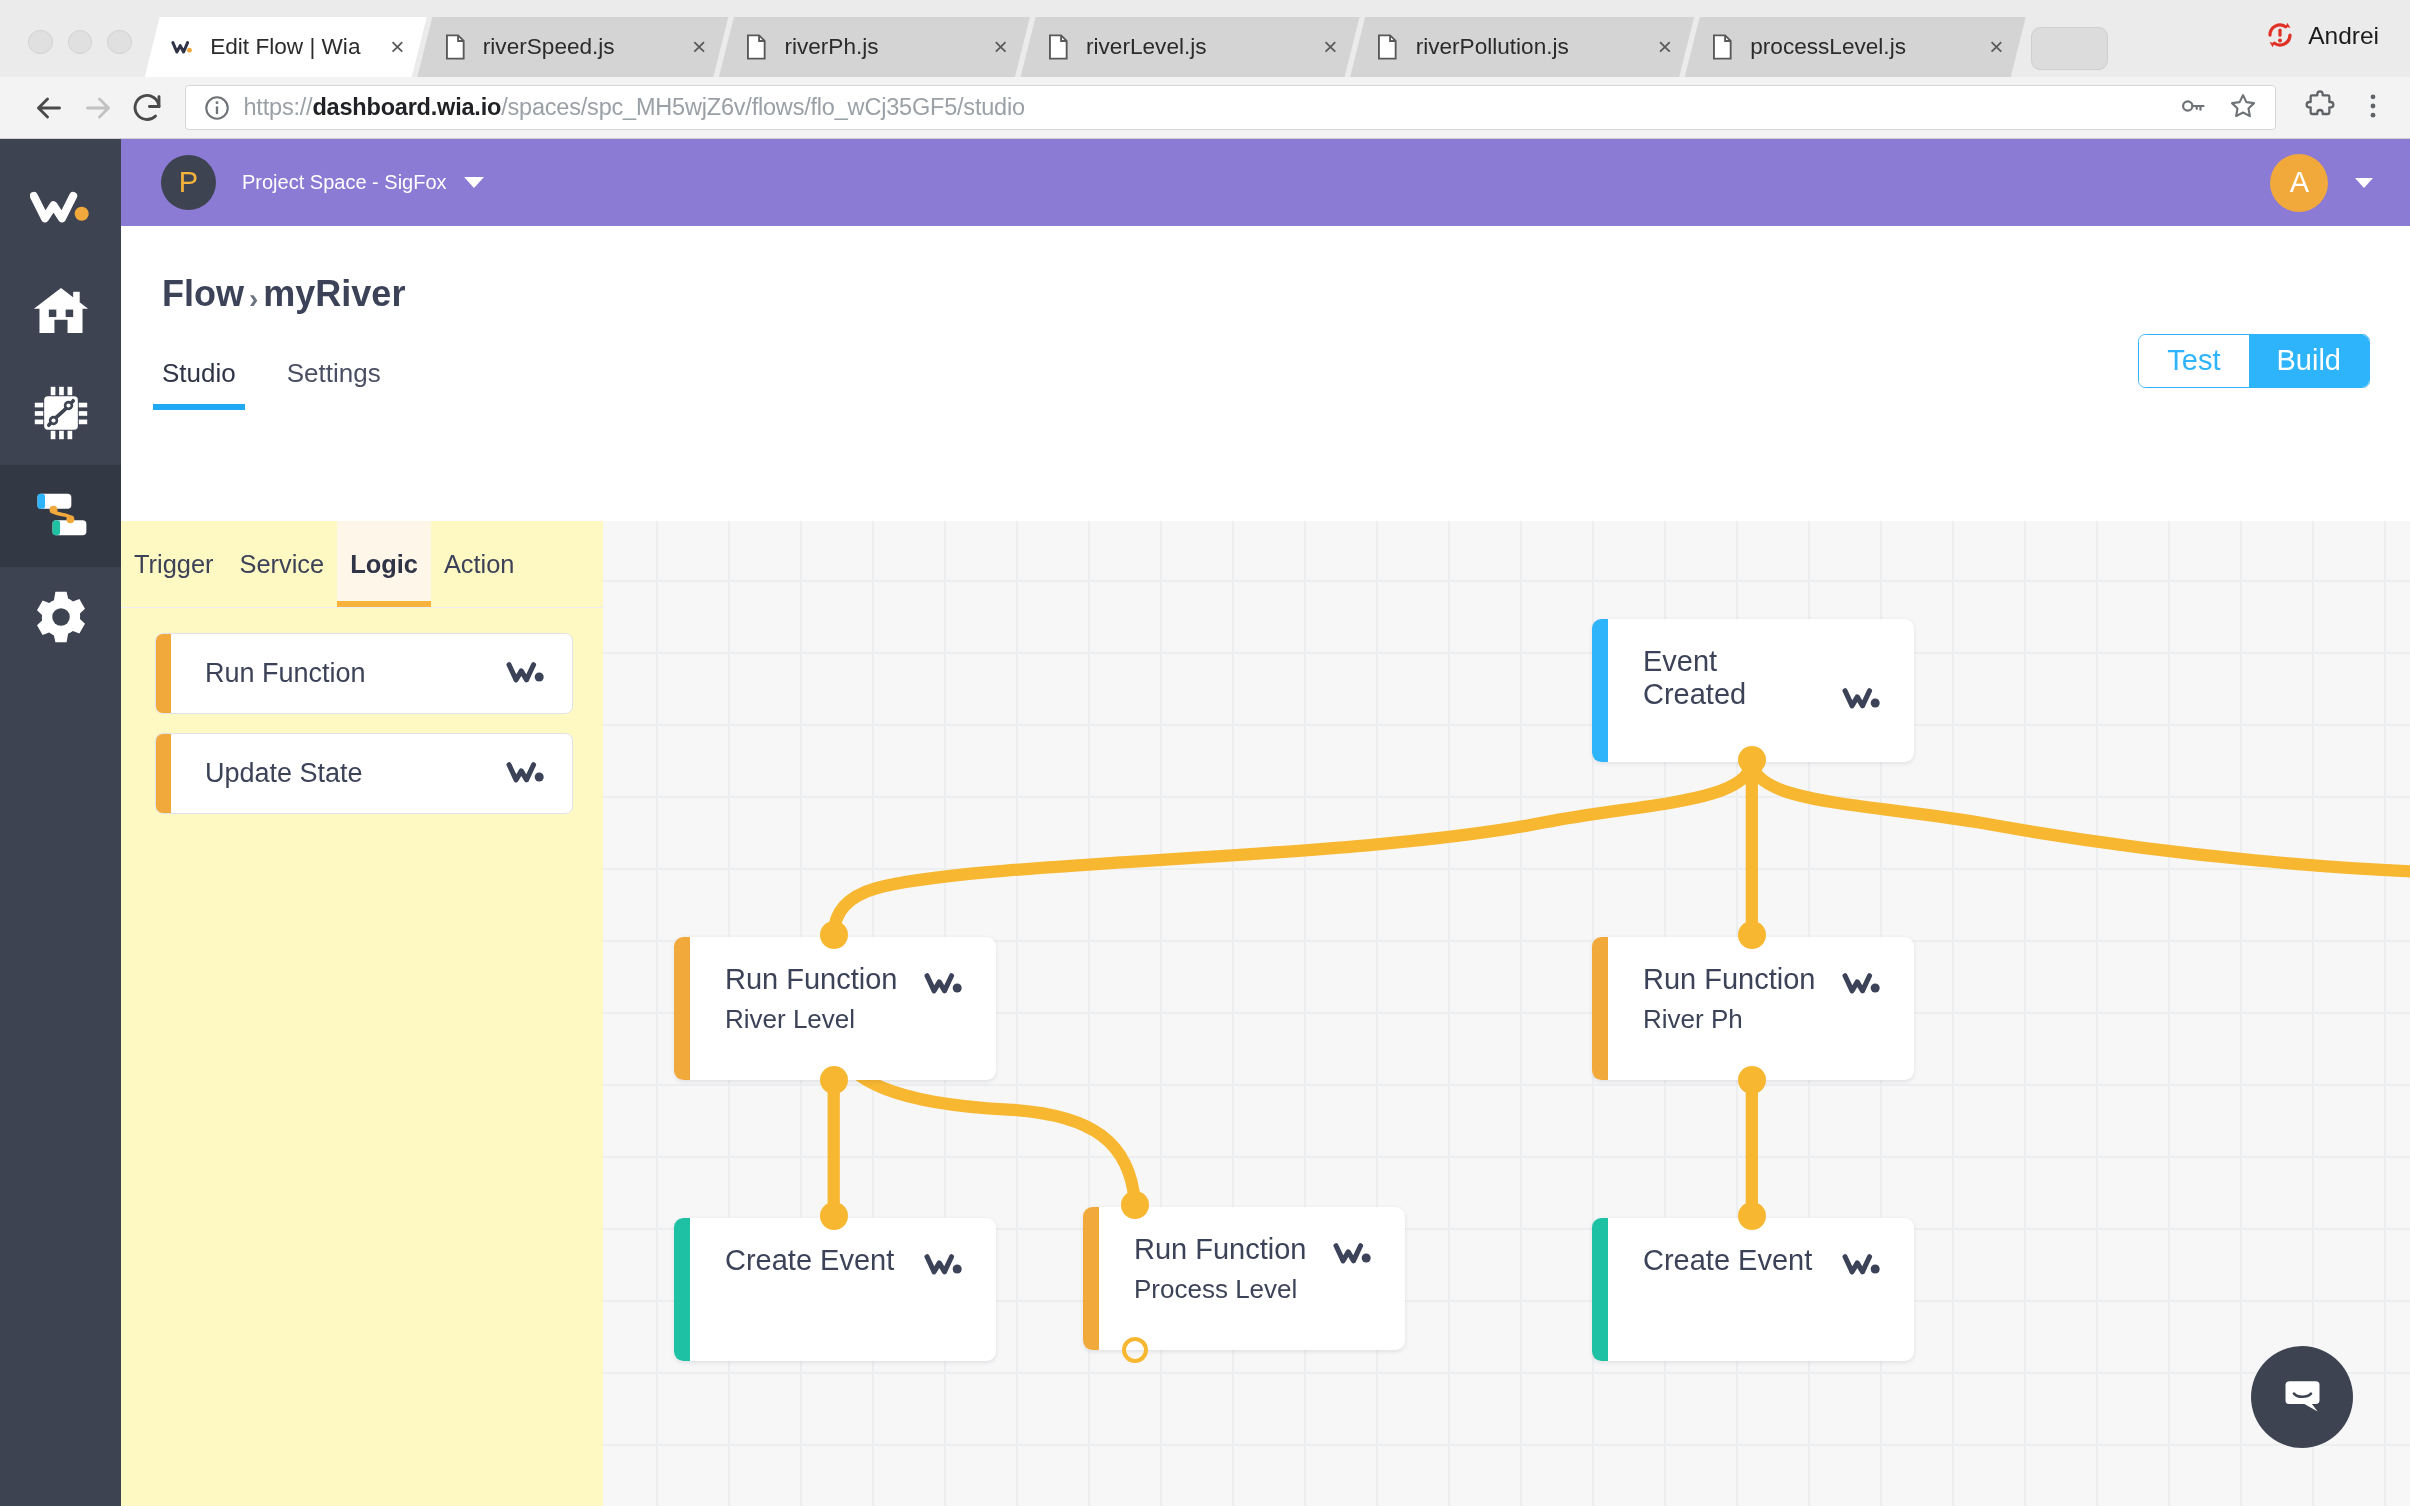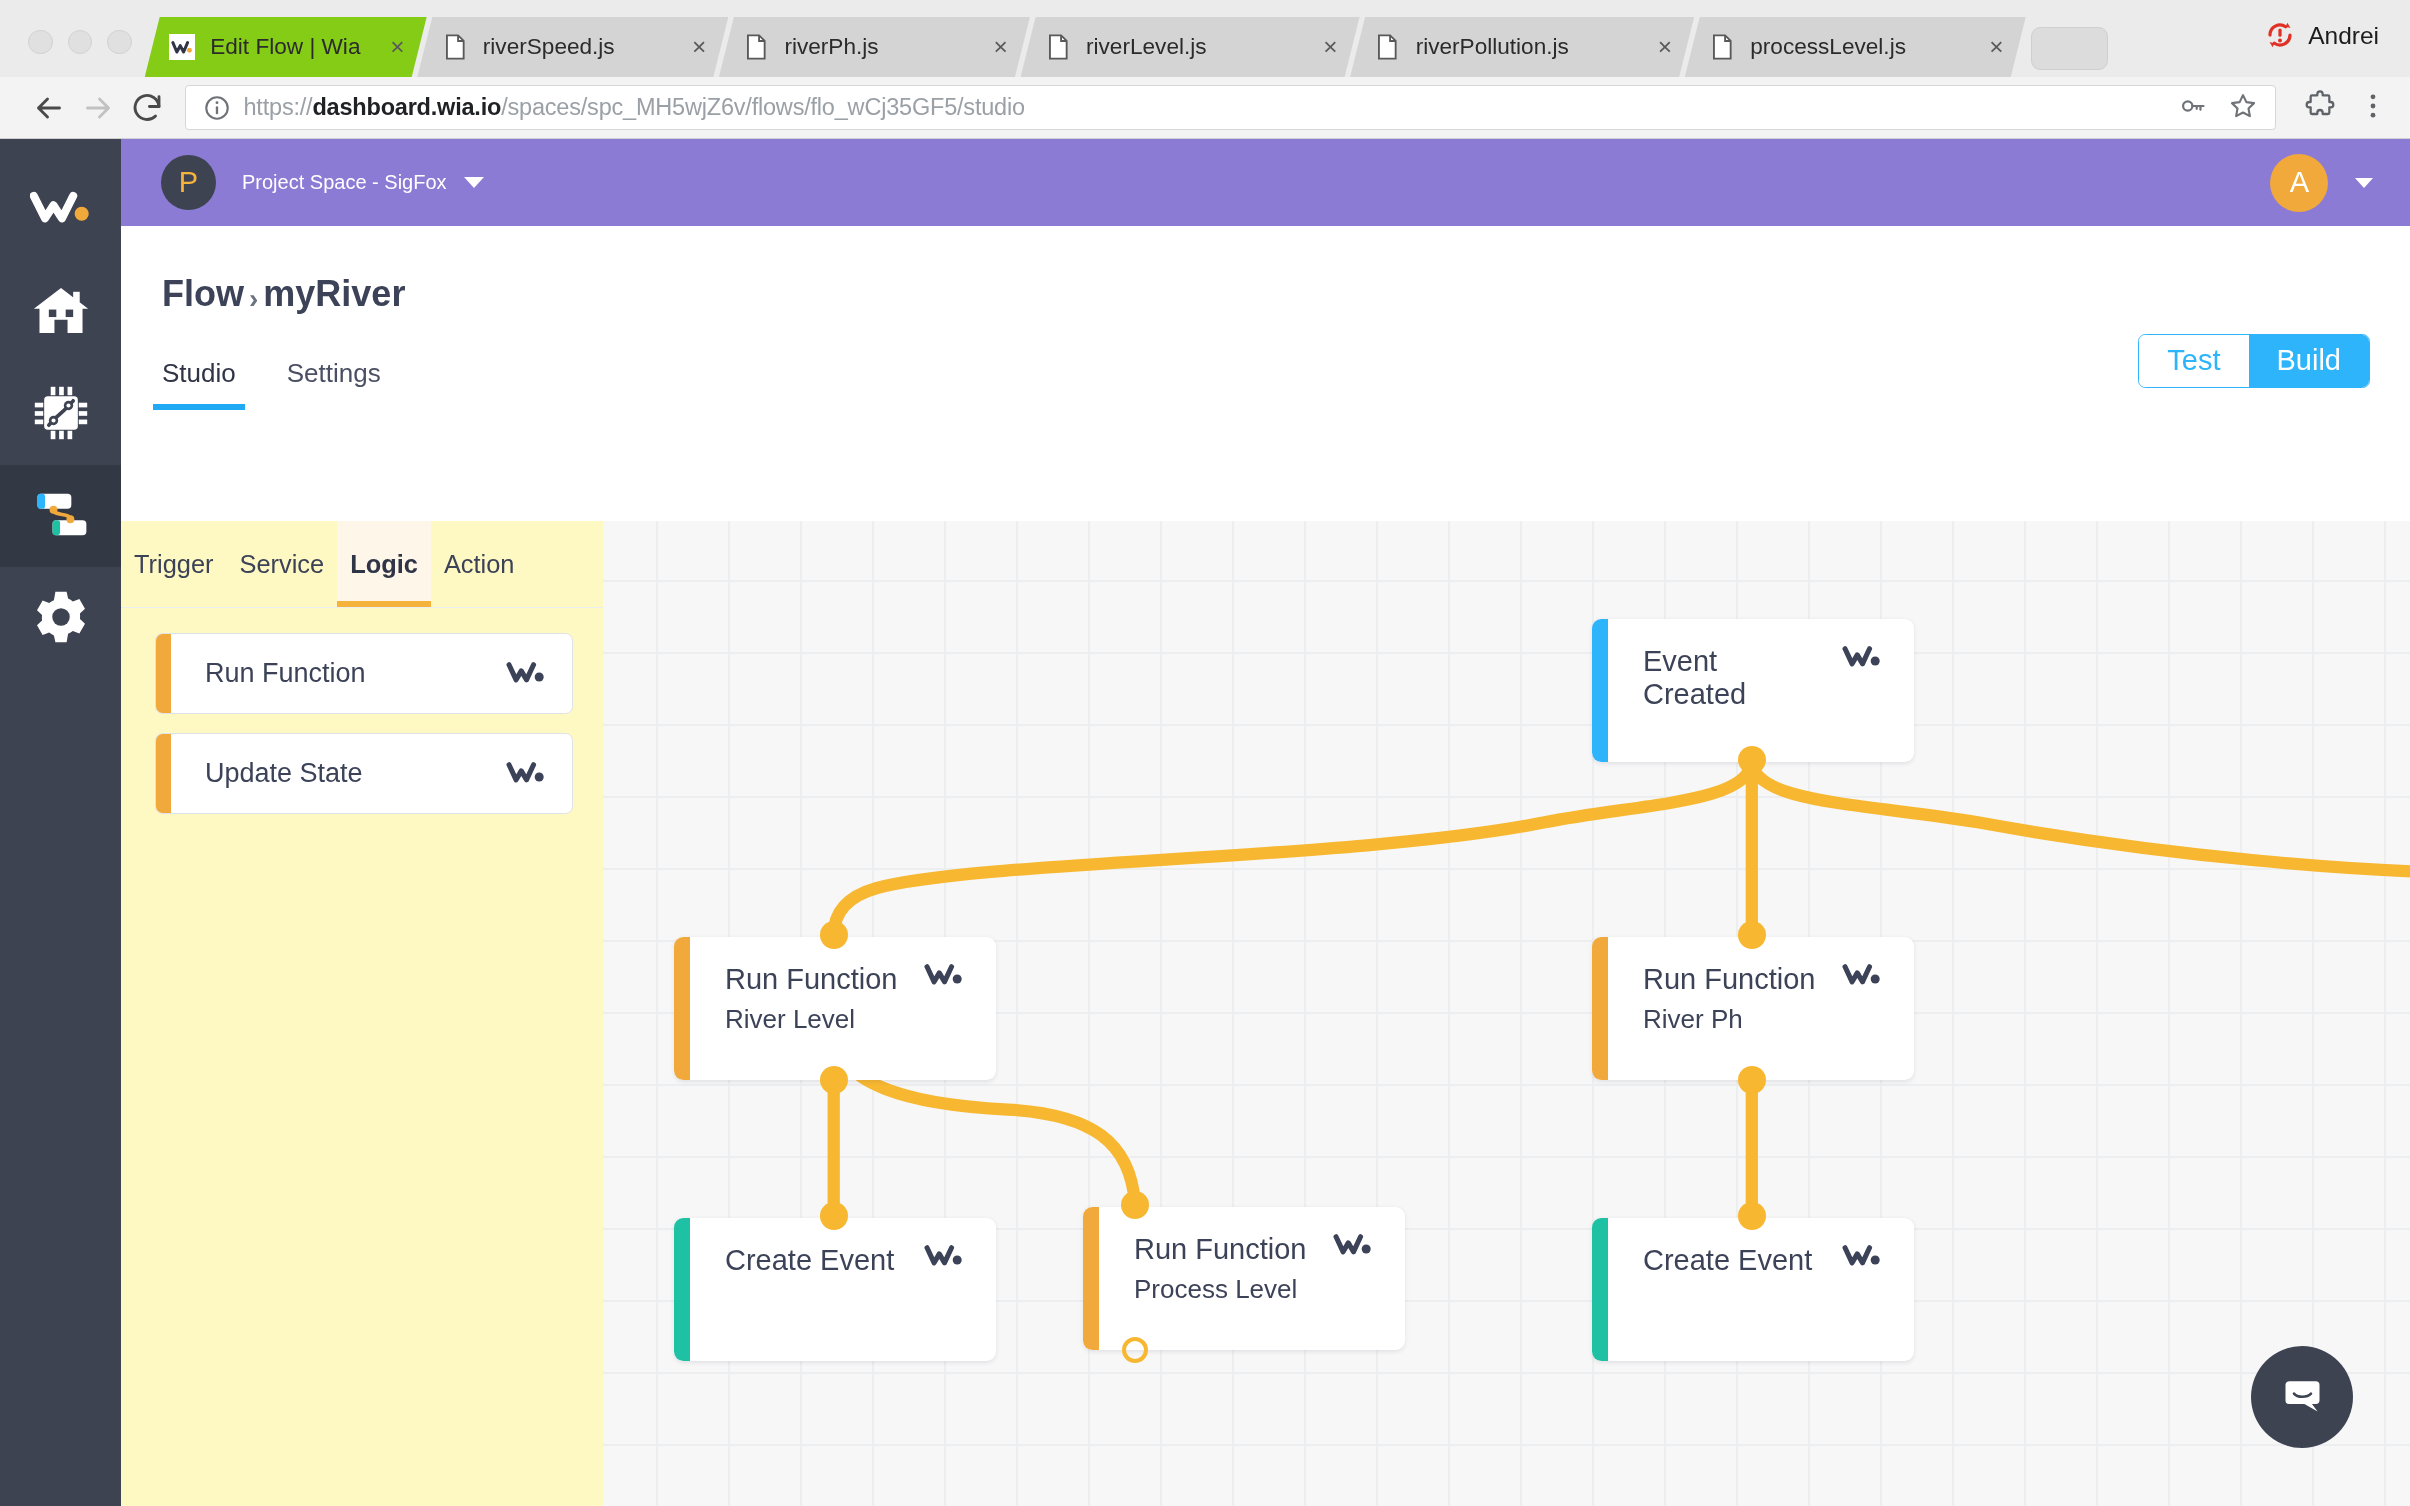--- a/index.html
+++ b/index.html
@@ -35,21 +35,21 @@
     height: 60px;
     display: flex; align-items: center;
     padding: 0 17px 0 24.5px;
     background: #d4d4d4;
     border-top-left-radius: 0; border-top-right-radius: 0;
     min-width: 188px;
     -webkit-clip-path: polygon(15px 0, 100% 0, calc(100% - 15px) 100%, 0 100%);
     clip-path: polygon(15px 0, 100% 0, calc(100% - 15px) 100%, 0 100%);
     margin-left: -9.4px;
   }
-  .tab.active { background: #84cc16; z-index: 5; }
+  .tab.active { background: #ffffff; z-index: 5; }
   .tab-favicon {
     width: 26px; height: 26px; margin-right: 15px;
     flex: 0 0 26px;
     display: flex; align-items: center; justify-content: center;
   }
   .wia-fav {
     width: 26px; height: 26px; background: #ffffff;
     display: flex; align-items: center; justify-content: center;
   }
   .tab-title {
@@ -267,21 +267,21 @@
     position: absolute;
     background: #ffffff;
     border-radius: 9.4px;
     box-shadow: 0 1.9px 4.7px rgba(40,45,60,0.10);
     overflow: hidden;
   }
   .node .bar {
     position: absolute; left: 0; top: 0; bottom: 0; width: 16px;
   }
   .node .node-body { padding: 26px 32px 0 51px; }
-  .node-title-row { display: flex; align-items: flex-start; }
+  .node-title-row { display: flex; align-items: flex-end; }
   .node-title { font-size: 29px; color: #3c4257; }
   .node-sub { font-size: 26px; color: #3c4257; margin-top: 7.5px; }
   .node .wmark { margin-left: auto; padding-left: 24.5px; }
 
   .port {
     position: absolute;
     width: 28px; height: 28px; border-radius: 50%;
     background: #f7b731;
     transform: translate(-50%, -50%);
   }

